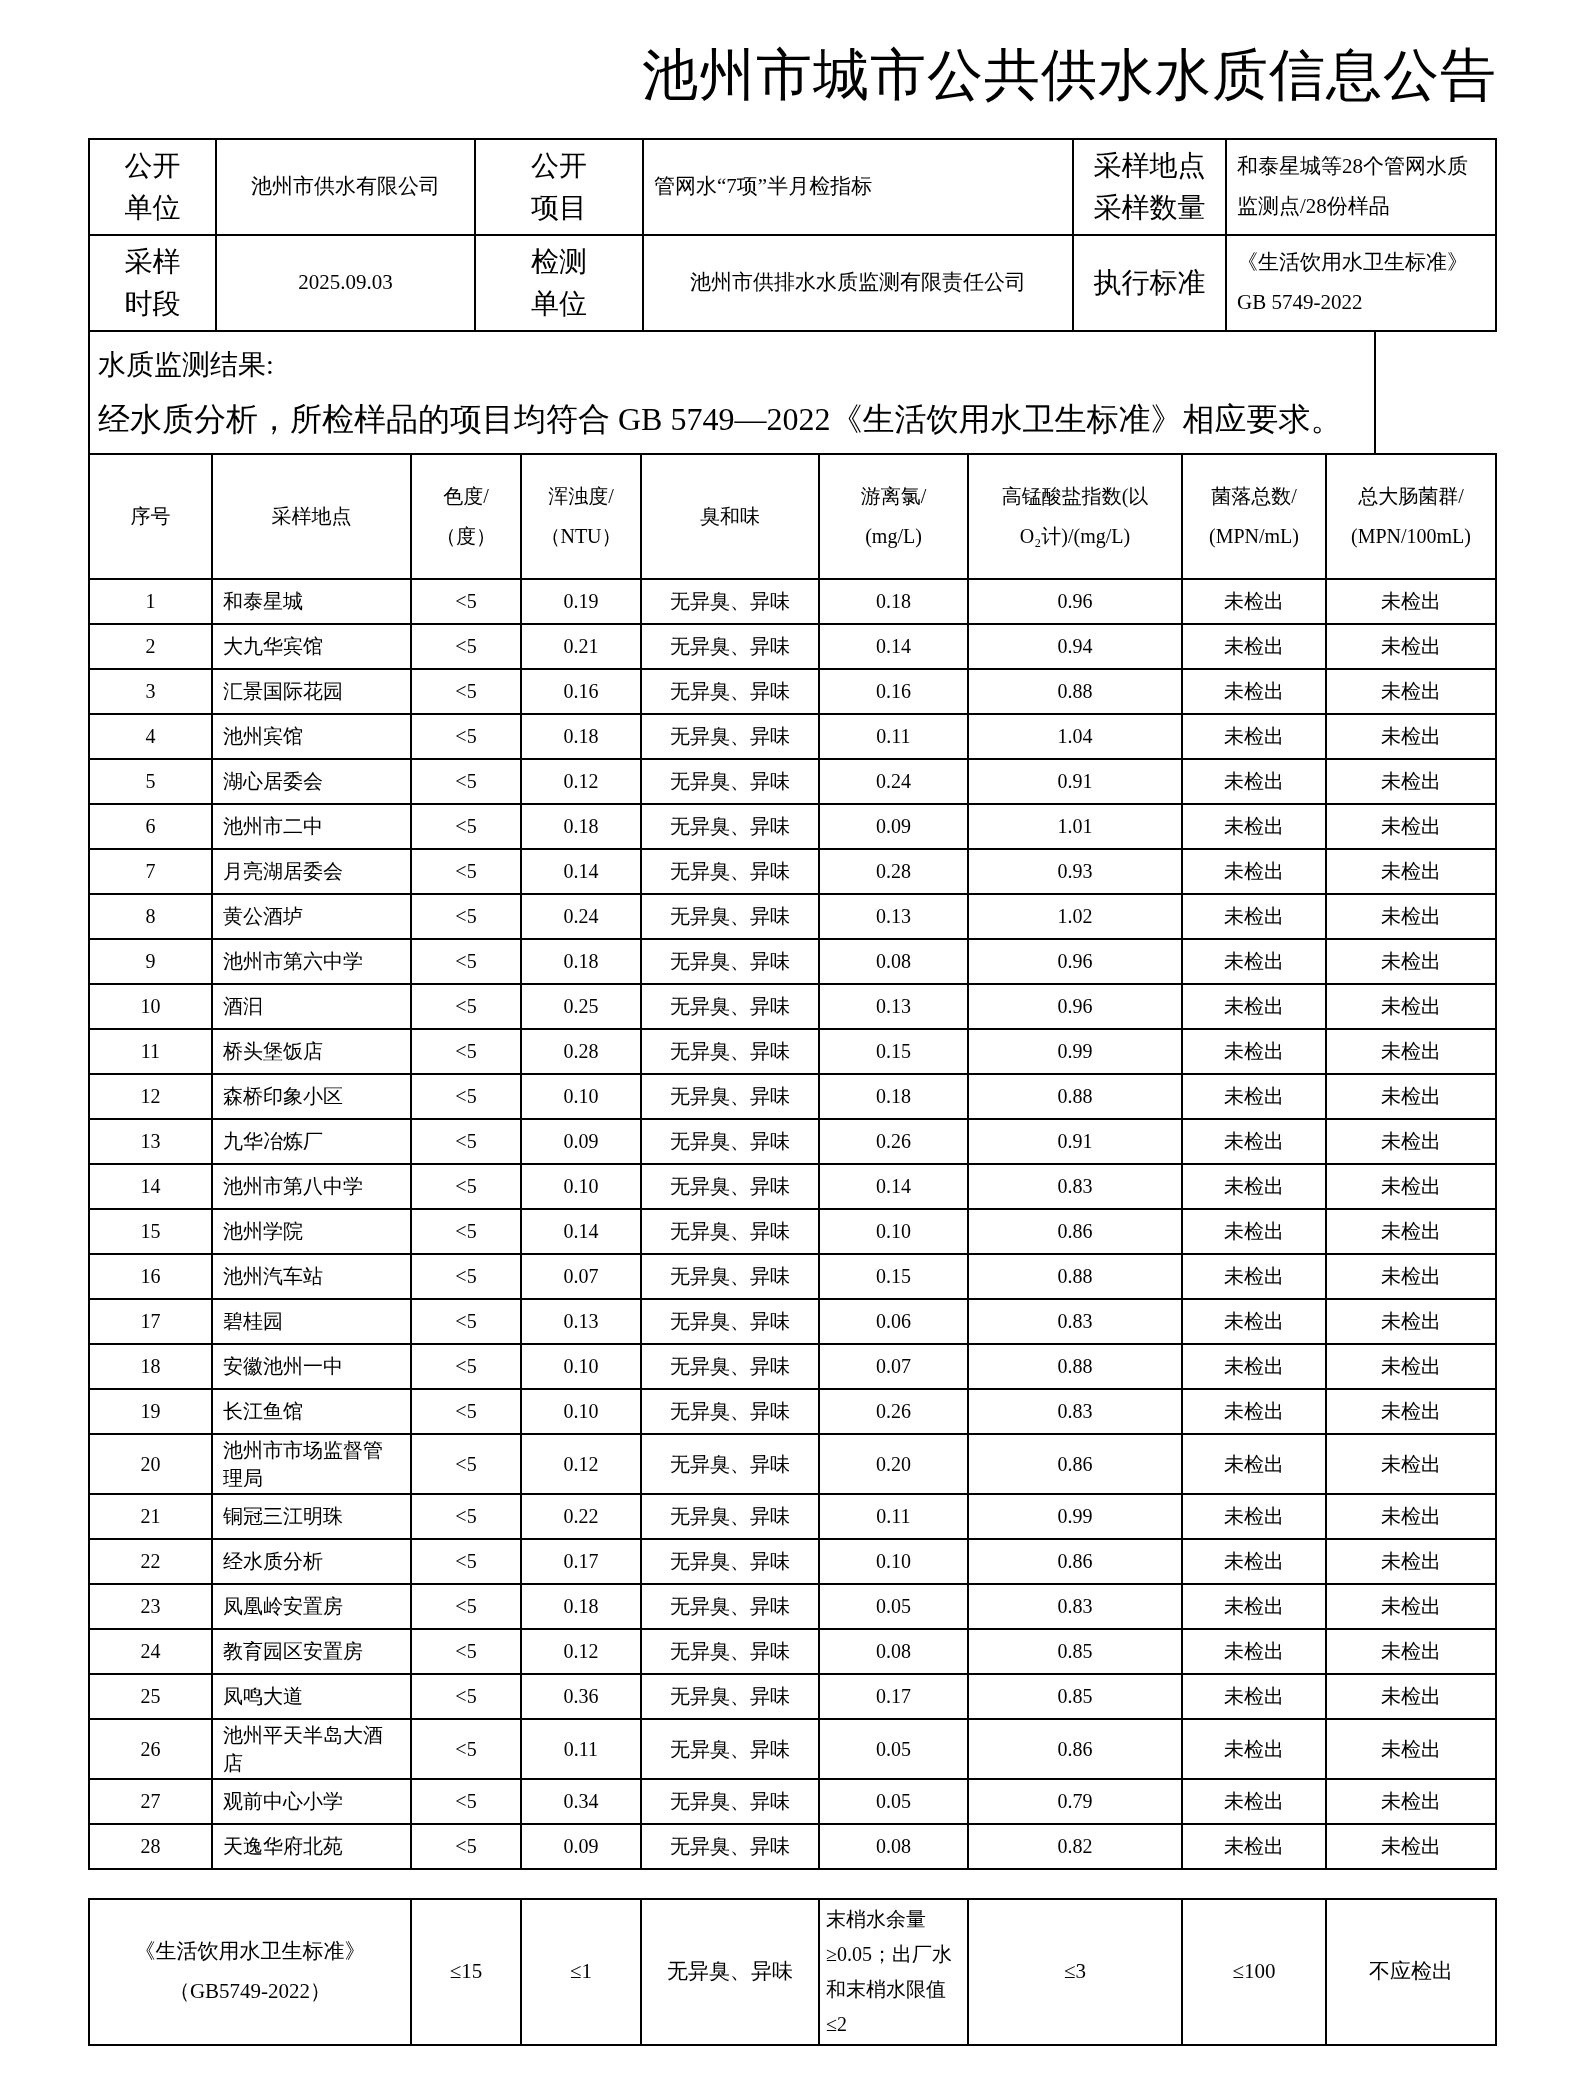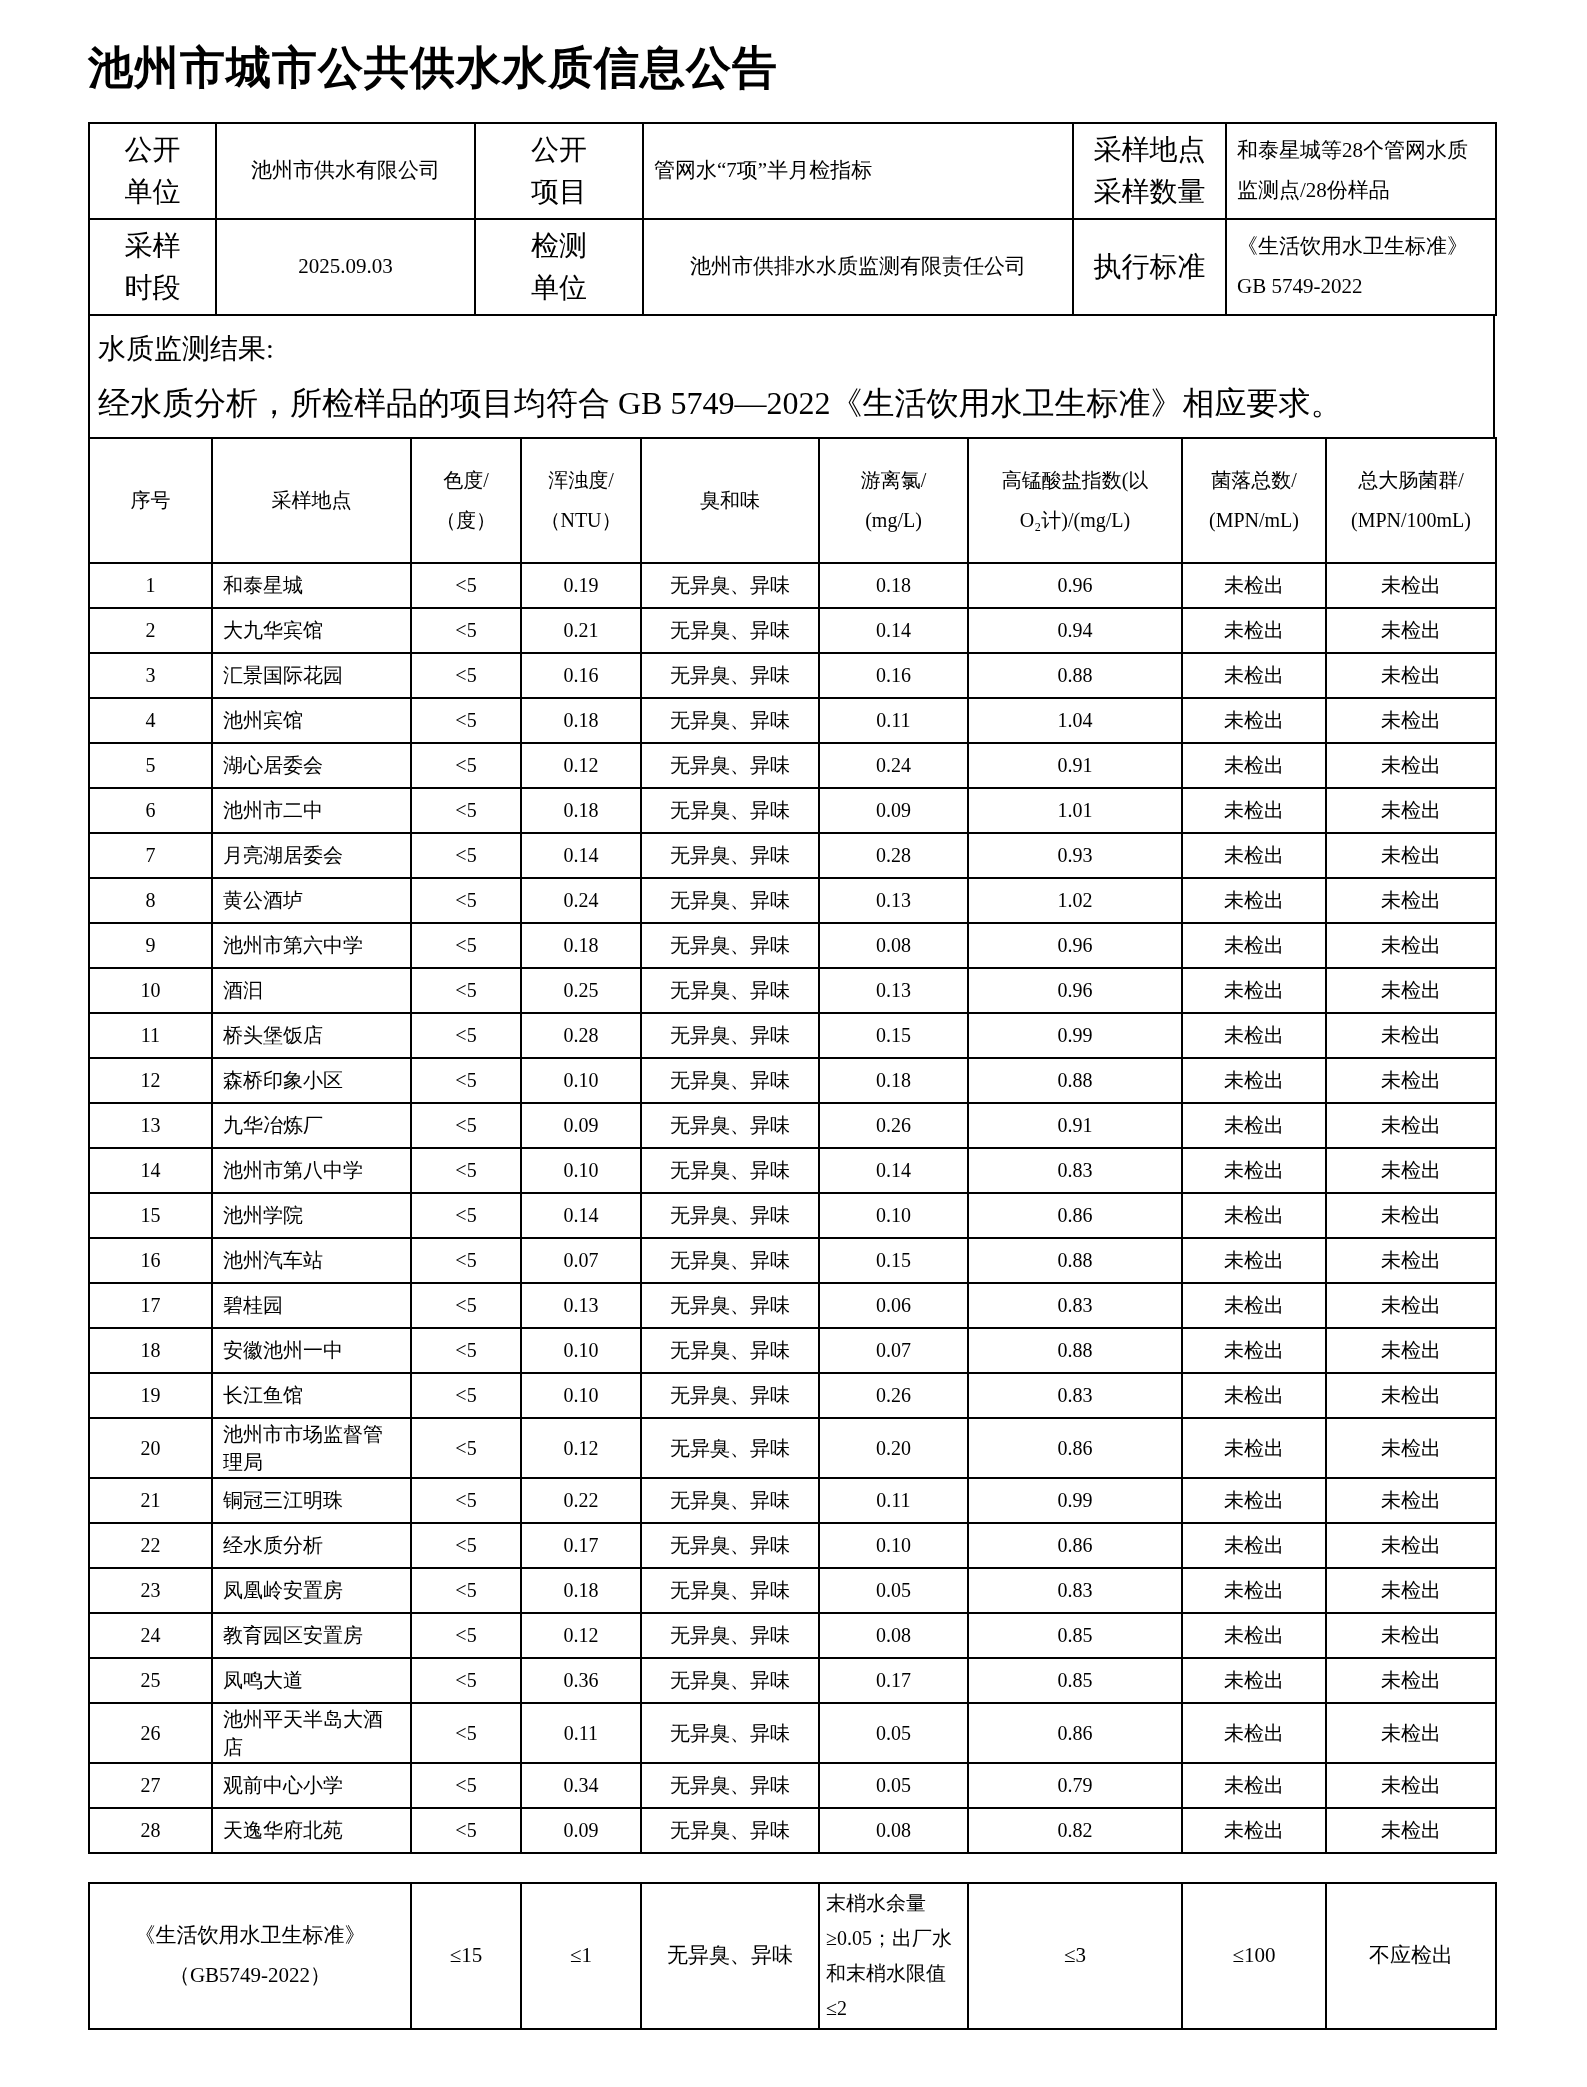--- a/index.html
+++ b/index.html
@@ -3,41 +3,41 @@
 <meta charset="utf-8">
 <style>
   html,body{margin:0;padding:0;background:#ffffff;}
   body{
     width:1587px;height:2087px;
     font-family:"Liberation Serif","DejaVu Serif",serif;
     color:#000;
   }
   .page{padding:26px 90px 0 88px;}
   .title{
-    text-align:left;
-    font-size:45px;
-    font-weight:bold;
+    text-align:right;
+    font-size:56px;
+    font-weight:normal;
     margin:12px 0 24px 0;
     letter-spacing:1px;
   }
   table{border-collapse:collapse;table-layout:fixed;width:1407px;}
   td,th{border:2px solid #000;box-sizing:border-box;overflow:hidden;}
 
   
   .info-table td{height:96px;vertical-align:middle;}
   .info-label{
     font-size:28px;text-align:center;
     white-space:pre-line;line-height:1.5;
   }
   .info-value{font-size:21px;text-align:center;line-height:1.9;}
   .info-value.left{text-align:left;padding:4px 10px;}
 
   
   .note-box{
-    width:1407px;box-sizing:border-box;
+    width:1288px;box-sizing:border-box;
     border-left:2px solid #000;border-right:2px solid #000;
     padding:14px 8px 12px 8px;
   }
   .note-heading{font-size:28px;line-height:1.35;}
   .note-text{font-size:32px;line-height:1.35;margin-top:14px;}
 
   
   .main-table th{
     font-size:20px;font-weight:normal;
     height:125px;vertical-align:middle;text-align:center;

